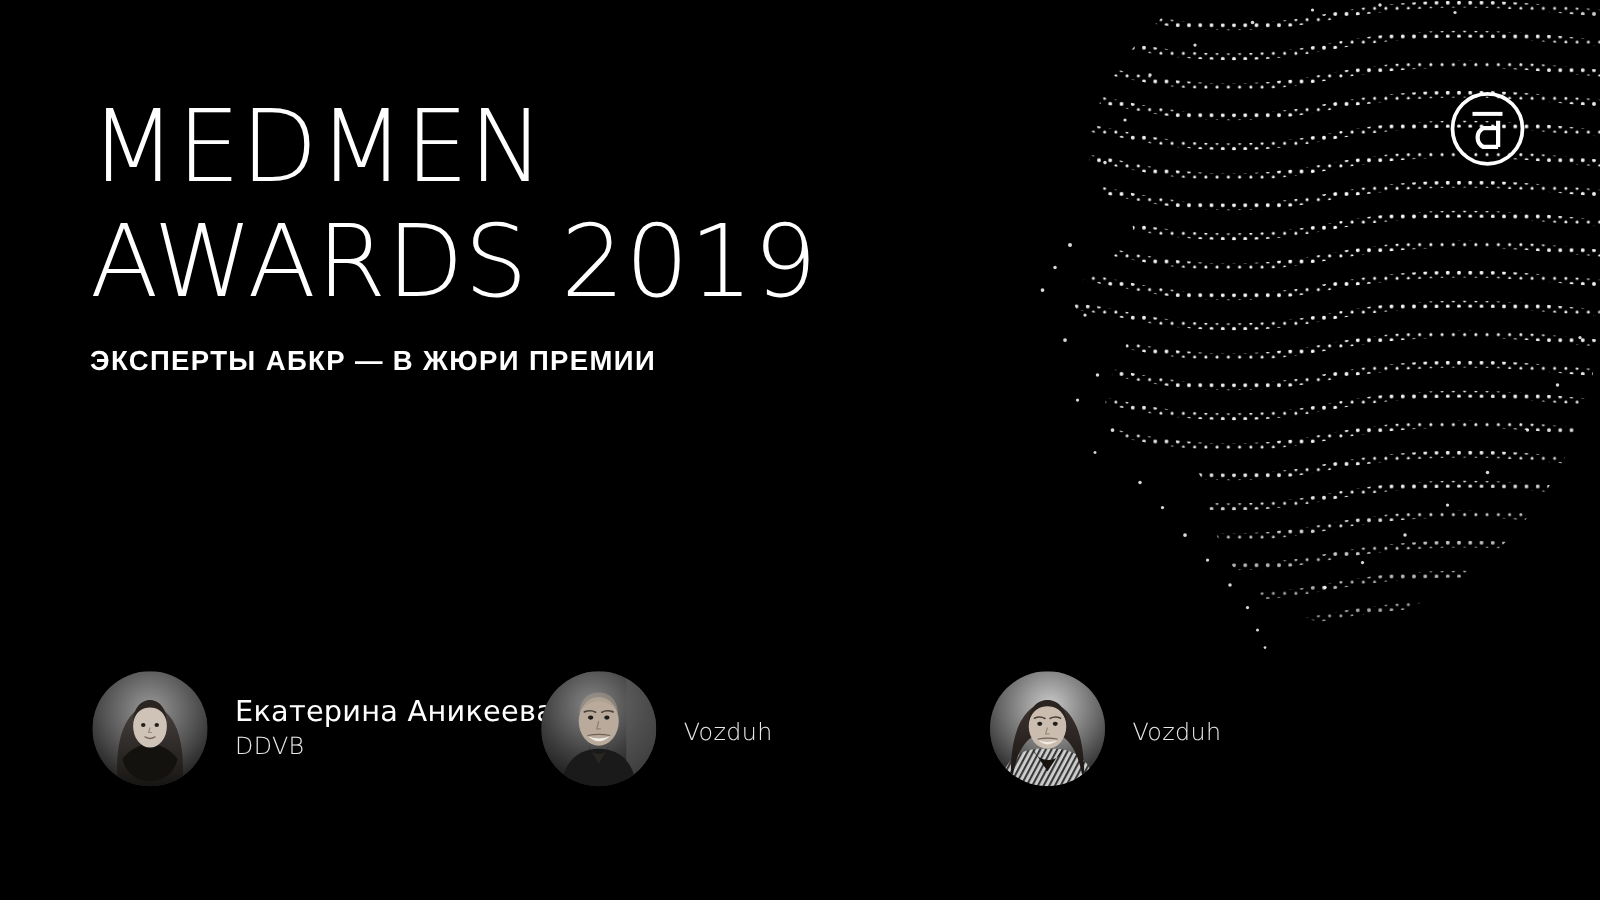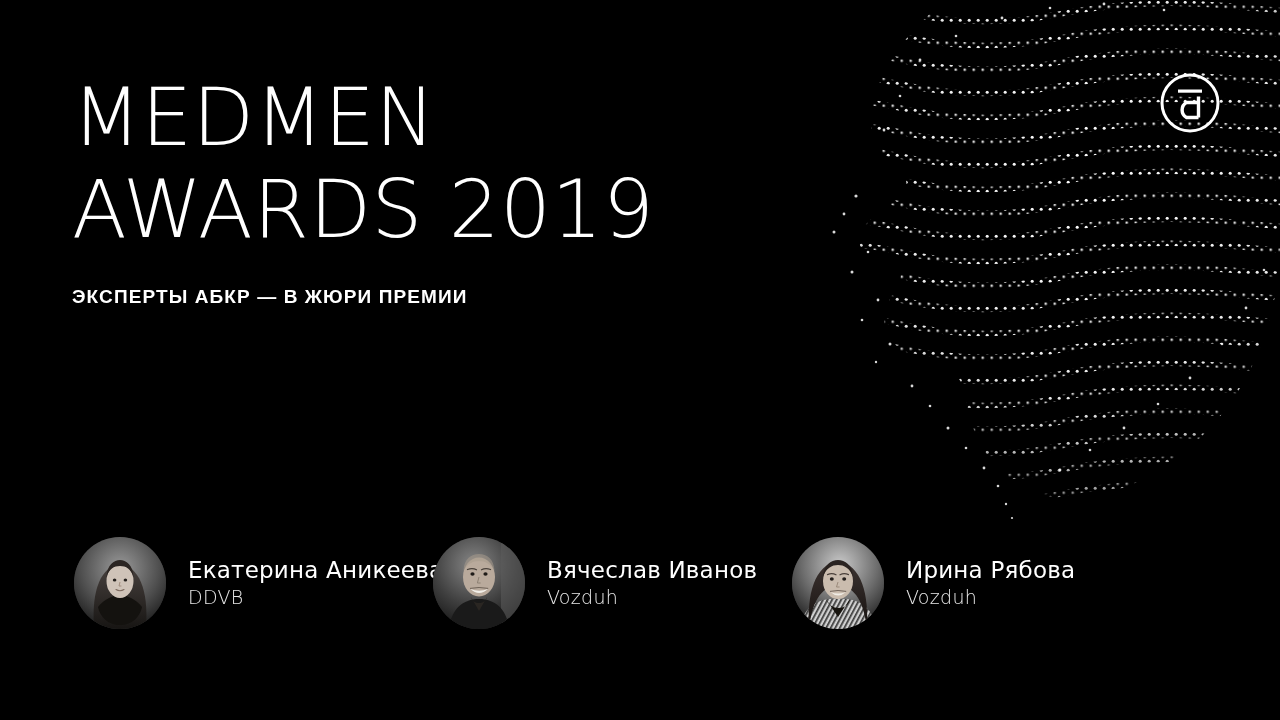--- a/index.html
+++ b/index.html
@@ -59,24 +59,24 @@
     font-family: "DejaVu Sans", "Liberation Sans", sans-serif;
     font-weight: 200;
     font-size: 80px;
     line-height: 92px;
     letter-spacing: 0.5px;
     color: #ffffff;
     white-space: nowrap;
   }
 
   .subtitle {
-    margin-top: 30px;
+    margin-top: 20px;
     font-family: "Liberation Sans", sans-serif;
     font-weight: 700;
-    font-size: 19px;
+    font-size: 22px;
     letter-spacing: 1.1px;
     color: #ffffff;
     white-space: nowrap;
   }
 
   
   .presenters {
     position: absolute;
     left: 74px;
     top: 534px;
@@ -315,21 +315,20 @@
           <ellipse cx="39.5" cy="37" rx="2.1" ry="1.7" fill="#1e1b18"></ellipse>
           <ellipse cx="52.5" cy="37" rx="2.1" ry="1.7" fill="#1e1b18"></ellipse>
           <path d="M 34.5 32.5 Q 39.5 30.5, 43.5 32.8" stroke="#4a423b" stroke-width="1.3" fill="none" stroke-linecap="round"></path>
           <path d="M 48.5 32.8 Q 52.5 30.5, 57.5 32.5" stroke="#4a423b" stroke-width="1.3" fill="none" stroke-linecap="round"></path>
           <path d="M 46 40 L 44.4 46 L 47.6 46" stroke="#8d8073" stroke-width="1" fill="none"></path>
           <path d="M 37.5 52 Q 46 60, 55 52 Q 46 55.5, 37.5 52 Z" fill="#f2efe9"></path>
           <path d="M 37 51.4 Q 46 49.6, 55.2 51.4" stroke="#6e6257" stroke-width="1" fill="none"></path>
         </svg>
       </div>
       <div class="presenter-text">
-        <div class="presenter-name">Вячеслав Иванов</div>
         <div class="presenter-company">Vozduh</div>
       </div>
     </div>
 
     <div class="presenter presenter-3">
       <div class="avatar">
         <svg viewBox="0 0 92 92" xmlns="http://www.w3.org/2000/svg">
           <defs>
             <radialGradient id="bg3" cx="52%" cy="30%" r="74%">
               <stop offset="0%" stop-color="#c9c9c9"></stop>
@@ -354,19 +353,18 @@
           <ellipse cx="39.8" cy="42" rx="2" ry="1.7" fill="#231e1b"></ellipse>
           <ellipse cx="52.2" cy="42" rx="2" ry="1.7" fill="#231e1b"></ellipse>
           <path d="M 35.5 37.6 Q 40 35.6, 44 37.8" stroke="#4b413b" stroke-width="1.2" fill="none" stroke-linecap="round"></path>
           <path d="M 48 37.8 Q 52 35.6, 56.5 37.6" stroke="#4b413b" stroke-width="1.2" fill="none" stroke-linecap="round"></path>
           <path d="M 46 45 L 44.5 50 L 47.6 50" stroke="#9b8a7b" stroke-width="1" fill="none"></path>
           <path d="M 38.5 55 Q 46 62, 54 55 Q 46 58, 38.5 55 Z" fill="#f0ece5"></path>
           <path d="M 38 54.4 Q 46 52.6, 54.2 54.4" stroke="#70635a" stroke-width="1" fill="none"></path>
         </svg>
       </div>
       <div class="presenter-text">
-        <div class="presenter-name">Ирина Рябова</div>
         <div class="presenter-company">Vozduh</div>
       </div>
     </div>
 
   </div>
 </div>
 
 </body></html>

